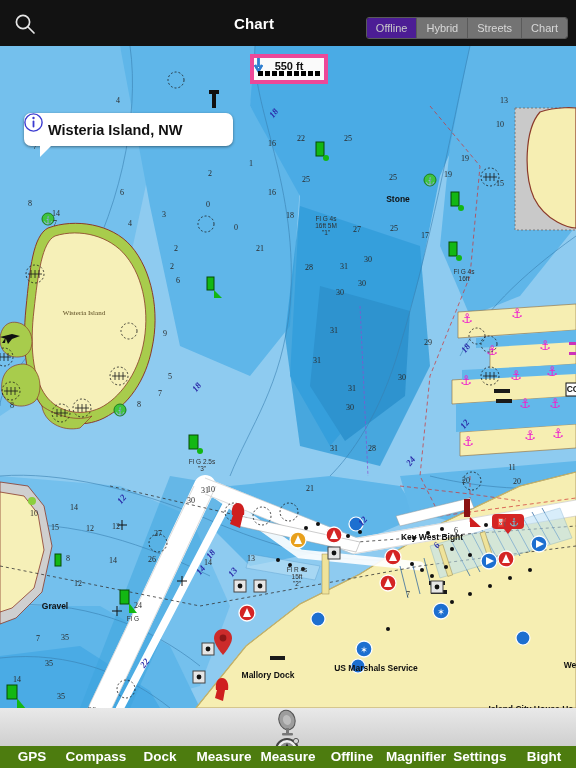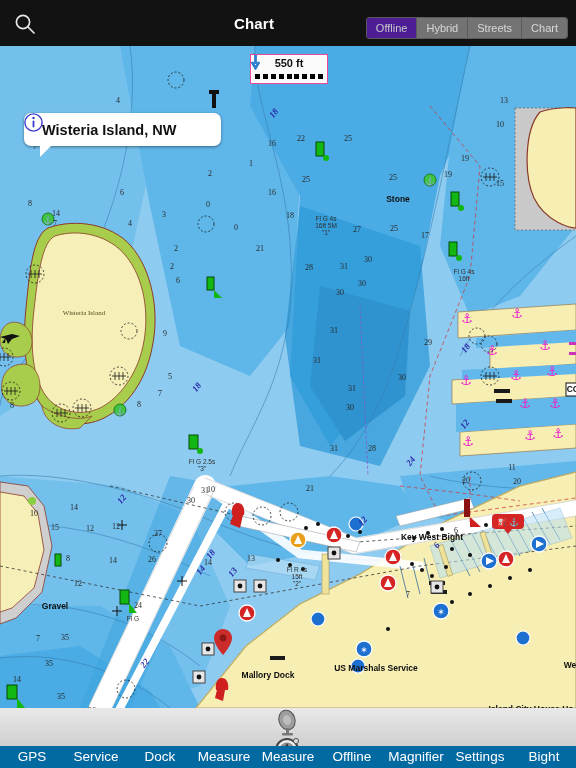--- a/index.html
+++ b/index.html
@@ -34,47 +34,47 @@
   .sndb { font-family:"Liberation Serif", serif; font-size:9px; fill:#2a2aa8;
     font-style:italic; font-weight:bold; }
   .maplbl { font-family:"Liberation Sans", sans-serif; font-size:8.5px;
     fill:#101010; font-weight:bold; }
   .maplbl-sm { font-family:"Liberation Sans", sans-serif; font-size:6.5px;
     fill:#303030; }
   .isl-lbl { font-family:"Liberation Serif", serif; font-size:7px; fill:#5a4a20; }
 
   
   #scalebar { position:absolute; left:250px; top:8px; width:78px; height:30px;
-    background:#fafafa; border:1px solid #ec4899; z-index:30; }
+    background:#fafafa; border:4px solid #ec4899; z-index:30; }
   #scalebar .stext { position:absolute; left:0; right:0; top:2px; text-align:center;
     font-size:11px; font-weight:bold; color:#111; }
   .sarrow { position:absolute; top:2px; width:9px; height:15px; }
   .sarrow.l { left:4px; } .sarrow.r { right:4px; }
   #sticks { position:absolute; left:4px; right:4px; bottom:3px; height:6px;
     display:flex; justify-content:space-between; }
   #sticks i { display:block; width:5px; height:5px; background:#000; }
 
   
   #callout { position:absolute; left:24px; top:67px; z-index:40; }
-  #callout .bub { background:#fff; border-radius:7px; padding:7px 18px;
+  #callout .bub { background:#fff; border-radius:7px; padding:7px 24px;
     display:flex; align-items:center; gap:8px;
     box-shadow:0 1px 3px rgba(0,0,0,.45); }
   #callout .btxt { font-size:14.5px; font-weight:bold; color:#111;
     white-space:nowrap; }
   #callout .tail { position:absolute; left:16px; bottom:-11px; width:0; height:0;
     border-left:9px solid #fff; border-top:9px solid #fff;
     border-right:9px solid transparent; border-bottom:9px solid transparent; }
 
   
   #toolbar { position:absolute; left:0; bottom:0; width:576px; height:60px;
     z-index:60; }
   #tb-icons { position:absolute; left:0; top:0; width:576px; height:38px;
     background:linear-gradient(#e9e9e9,#cfcfcf); display:flex;flex-direction:column; }
   #tb-labels { position:absolute; left:0; top:38px; width:576px; height:22px;
-    background:#0369a1; display:flex; }
+    background:#4d7c0f; display:flex;font-weight:bold; }
   .tbi { flex:1; display:flex; align-items:center; justify-content:center;
     cursor:pointer; }
   .tbl { flex:1; text-align:center; color:#fff; font-size:13.5px;
     line-height:22px; cursor:pointer; white-space:nowrap; }
 </style>
 </head>
 <body>
 
 <div id="app">
 
@@ -740,21 +740,21 @@
         <div class="tbi">
           <svg width="28" height="28" viewBox="0 0 28 28">
             <circle cx="14" cy="12" r="11" fill="#2b2b2b"></circle>
             <path d="M8,20 L6,26 L13,21 Z" fill="#2b2b2b"></path>
             <text x="14" y="17" font-size="15" font-weight="bold" fill="#fff" text-anchor="middle" font-family="Liberation Serif">?</text>
           </svg>
         </div>
       </div>
     <div id="tb-labels">
         <div class="tbl">GPS</div>
-        <div class="tbl">Service</div>
+        <div class="tbl">Compass</div>
         <div class="tbl">Dock</div>
         <div class="tbl">Measure</div>
         <div class="tbl">Measure</div>
         <div class="tbl">Offline</div>
         <div class="tbl">Magnifier</div>
         <div class="tbl">Settings</div>
         <div class="tbl">Bight</div>
       </div>
   </div>
 

